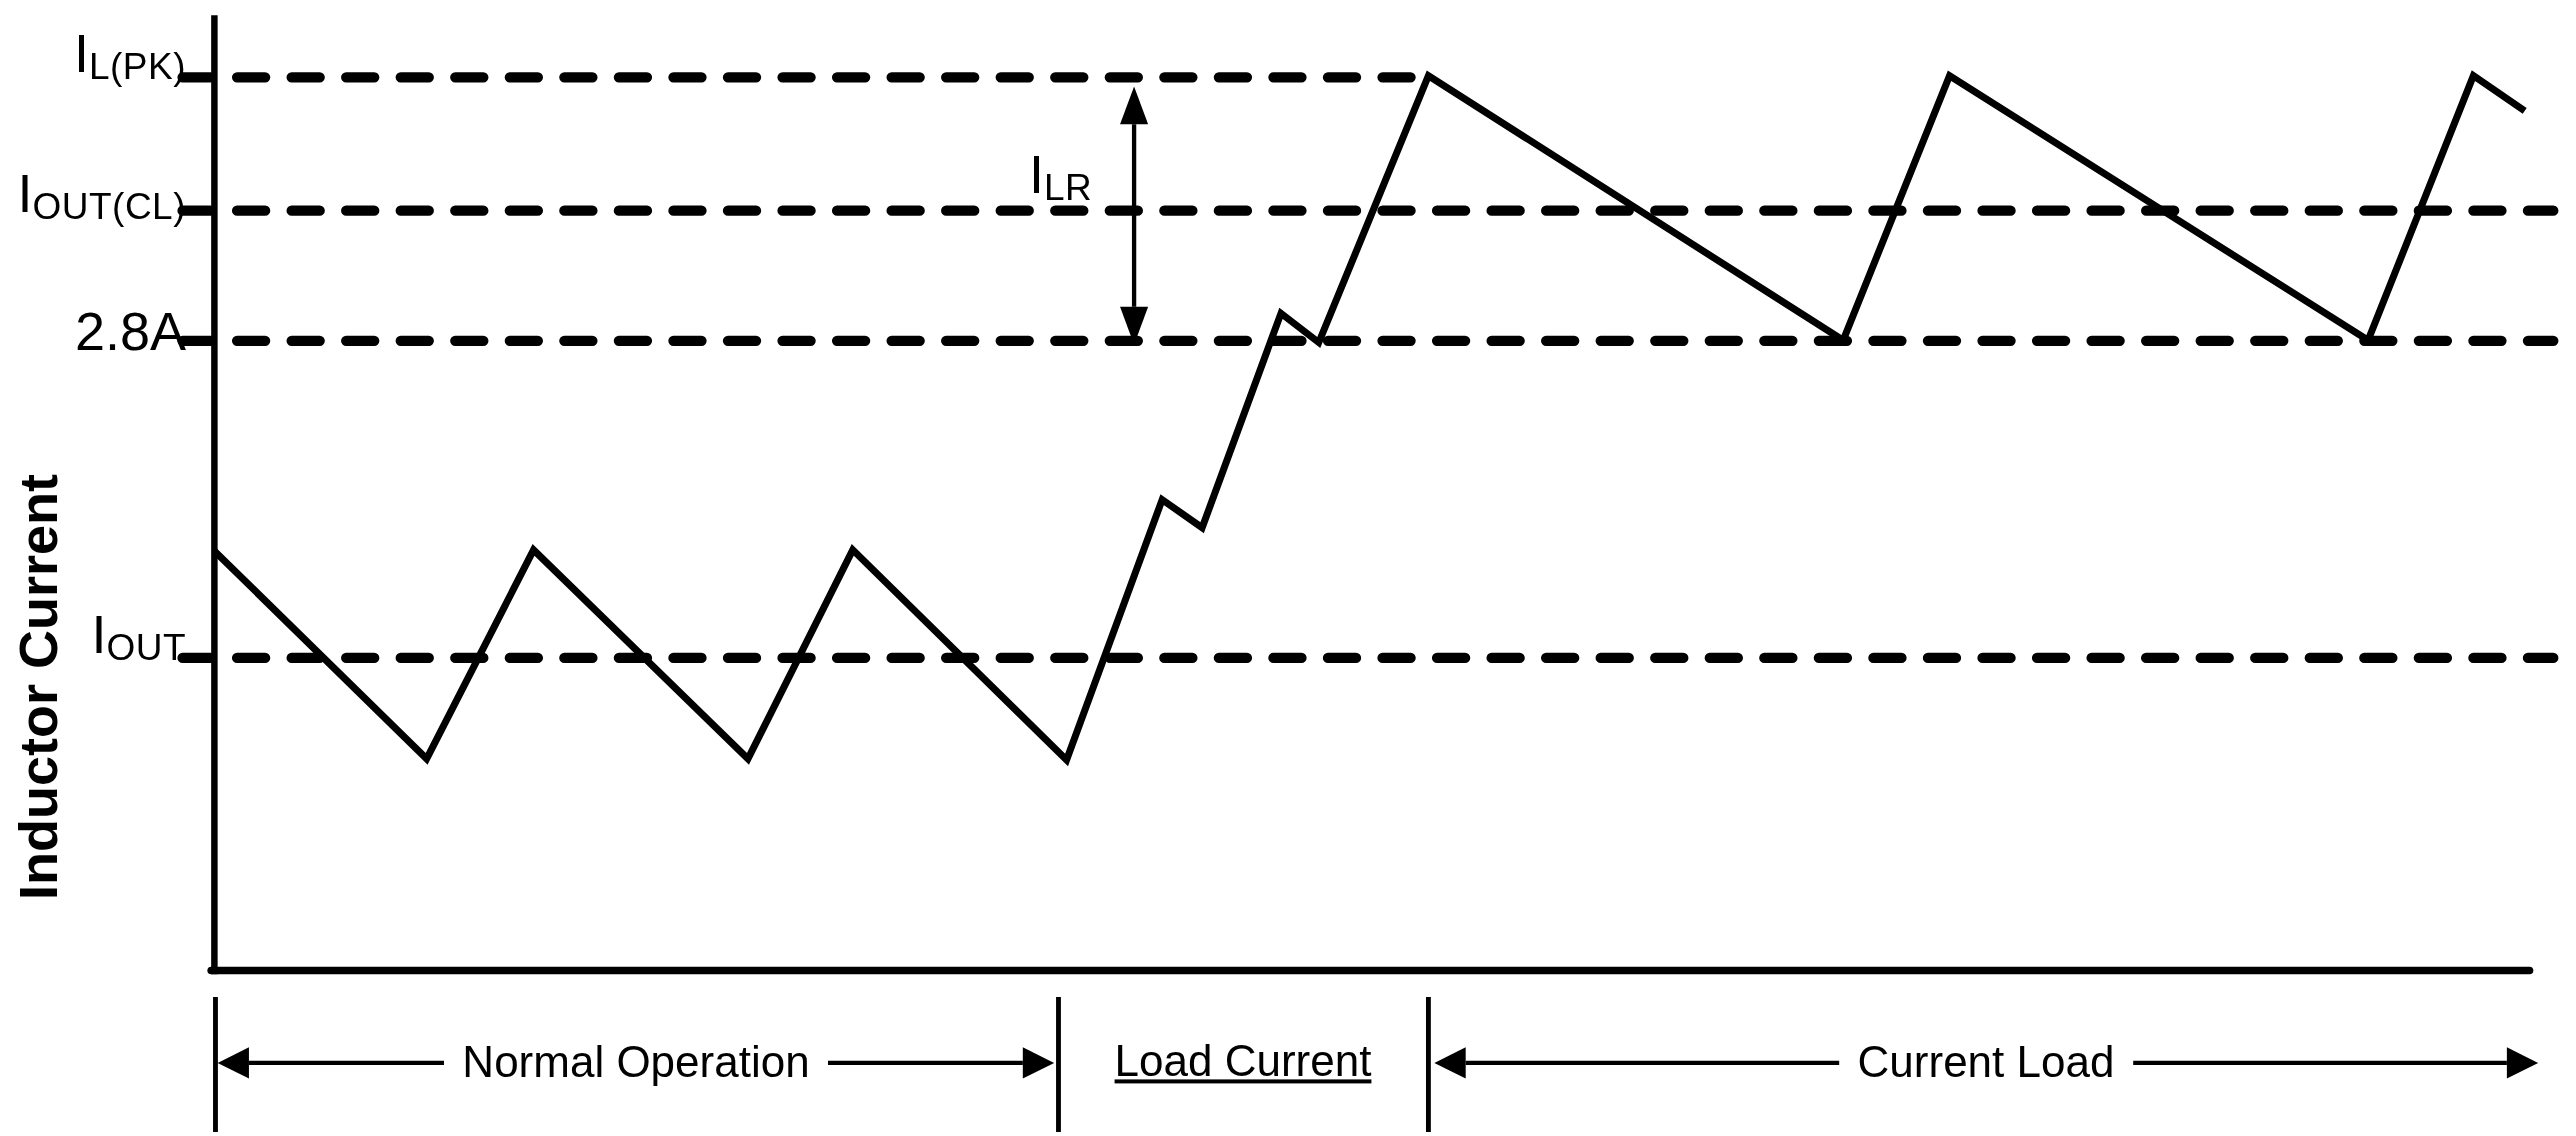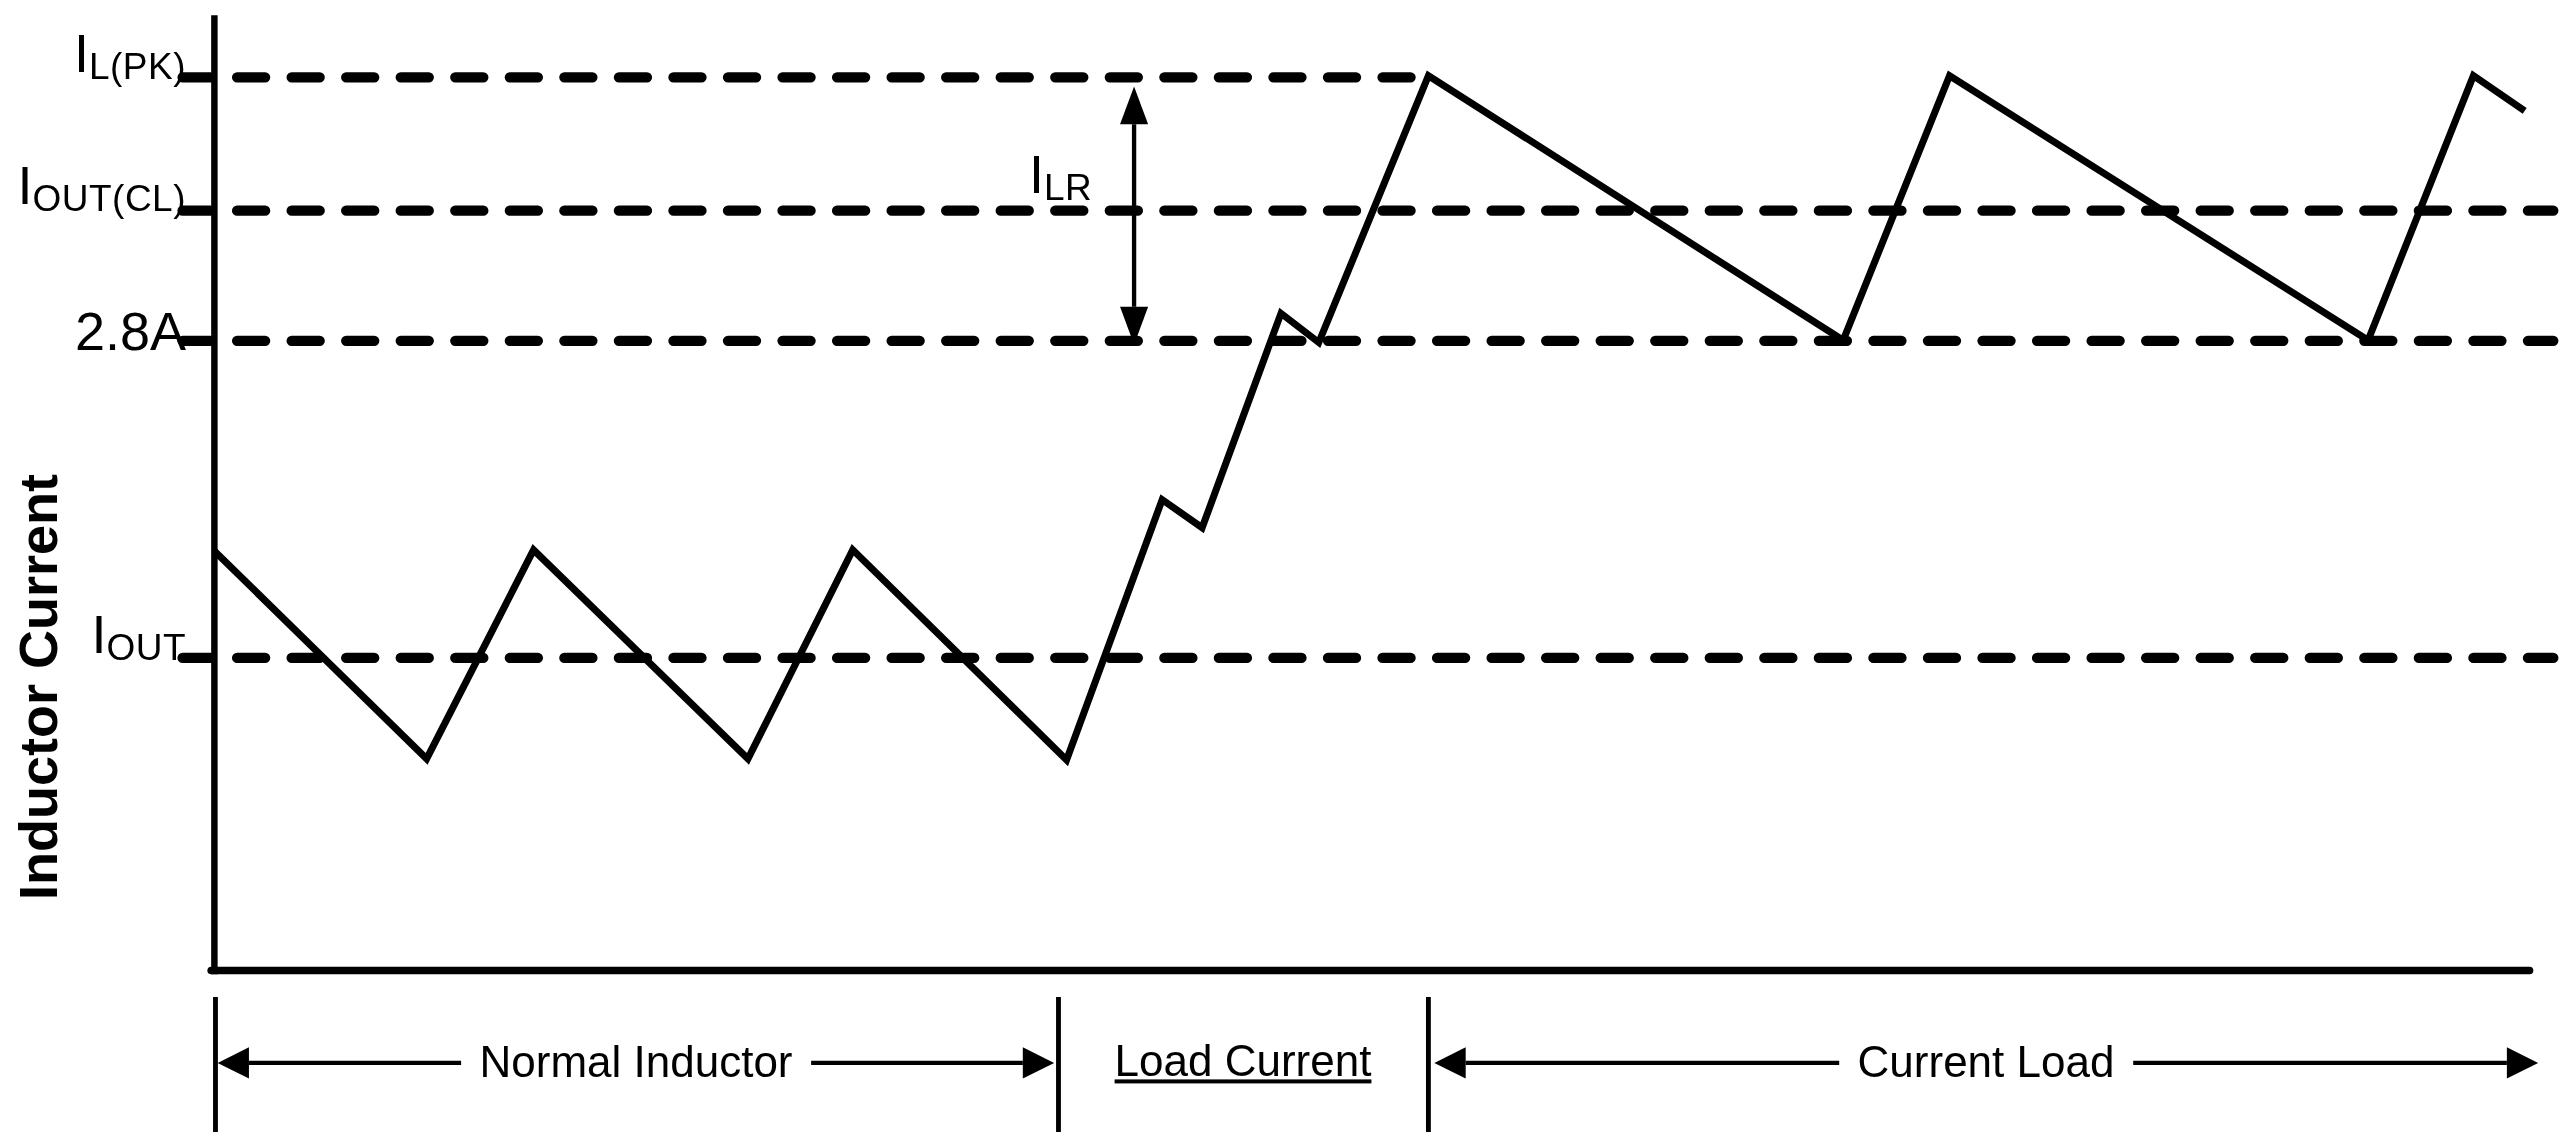--- a/index.html
+++ b/index.html
@@ -63,35 +63,35 @@
       <line x1="2714" y1="1968" x2="4642" y2="1968" stroke="#000000" stroke-width="8" stroke-linecap="butt"></line>
       <polygon points="2656,1968 2714,1997 2714,1939" fill="#000000"></polygon>
       <polygon points="4700,1968 4642,1939 4642,1997" fill="#000000"></polygon>
     </svg>
 
   <div class="ylabel-rot">Inductor Current</div>
 
   <div class="ytick" style="top:26px">
     <span>I</span><span class="sub">L(PK)</span>
   </div>
-  <div class="ytick" style="top:158px">
+  <div class="ytick" style="top:166px">
     <span>I</span><span class="sub">OUT(CL)</span>
   </div>
   <div class="ytick" style="top:304px">
     <span>2.8A</span><span class="sub"></span>
   </div>
   <div class="ytick" style="top:607px">
     <span>I</span><span class="sub">OUT</span>
   </div>
 
   <div class="ilr-label">
     <span>I</span><span class="sub">LR</span>
   </div>
 
-  <div class="region-label on-arrow lbl-normal">Normal Inductor</div>
+  <div class="region-label on-arrow lbl-normal">Normal Operation</div>
 
   <div class="region-label lbl-load">
     <div>Load Current</div>
   </div>
 
   <div class="region-label on-arrow lbl-limit">Current Load</div>
 </div>
 
 
 </body></html>

